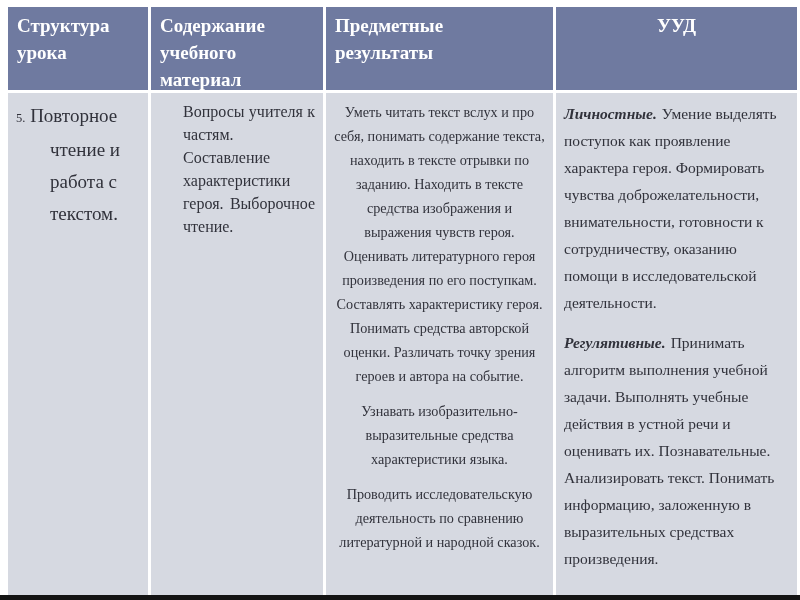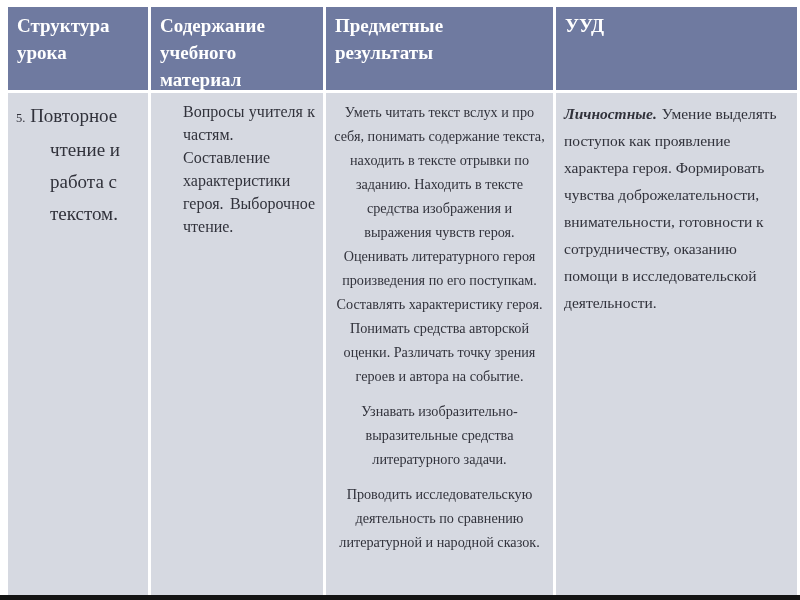--- a/index.html
+++ b/index.html
@@ -21,21 +21,21 @@
     background: var(--grid-line, #ffffff);
     overflow: hidden;
   }
   .cell { overflow: hidden; }
   .cell.head {
     background: var(--header-bg, #6f7aa0);
     color: var(--header-text, #ffffff);
     font-weight: bold; font-size: 19px; line-height: 27px;
     padding: 5px 9px;
   }
-  .cell.head.center { }
+  .cell.head.center { text-align: center; }
   .cell.body {
     background: var(--body-bg, #d6d9e1);
     color: var(--body-text, #31323b);
     padding: 7px 8px;
   }
   .cell p { margin: 0; }
   
   .c1.body { font-size: 19px; line-height: 32px; }
   .c1 .numbered { padding-left: 34px; text-indent: -34px; }
   .c1 .num { font-size: 12.5px; }
@@ -68,23 +68,24 @@
     <div class="cell body c1">
       <p class="numbered"><span class="num">5.</span> <span>Повторное чтение и работа с текстом.</span></p>
     </div>
 
     <div class="cell body c2">
       <p>Вопросы учителя к частям. Составление характеристики героя. Выборочное чтение.</p>
     </div>
 
     <div class="cell body c3">
       <p>Уметь читать текст вслух и про себя, понимать содержание текста, находить в тексте отрывки по заданию. Находить в тексте средства изображения и выражения чувств героя. Оценивать литературного героя произведения по его поступкам. Составлять характеристику героя. Понимать средства авторской оценки. Различать точку зрения героев и автора на событие.</p>
-      <p>Узнавать изобразительно-выразительные средства литературного задачи.</p>
+      <p>Узнавать изобразительно-выразительные средства характеристики языка.</p>
       <p>Проводить исследовательскую деятельность по сравнению литературной и народной сказок.</p>
     </div>
 
     <div class="cell body c4">
       <p><span class="lead">Личностные.</span><span>Умение выделять поступок как проявление характера героя. Формировать чувства доброжелательности, внимательности, готовности к сотрудничеству, оказанию помощи в исследовательской деятельности.</span></p>
+      <p><span class="lead">Регулятивные.</span><span>Принимать алгоритм выполнения учебной задачи.  Выполнять учебные действия в устной речи и оценивать их. Познавательные. Анализировать текст. Понимать информацию, заложенную в выразительных средствах произведения.</span></p>
     </div>
 
   </div>
   <div class="bottom-bar"></div>
 </div>
 
 </body></html>

